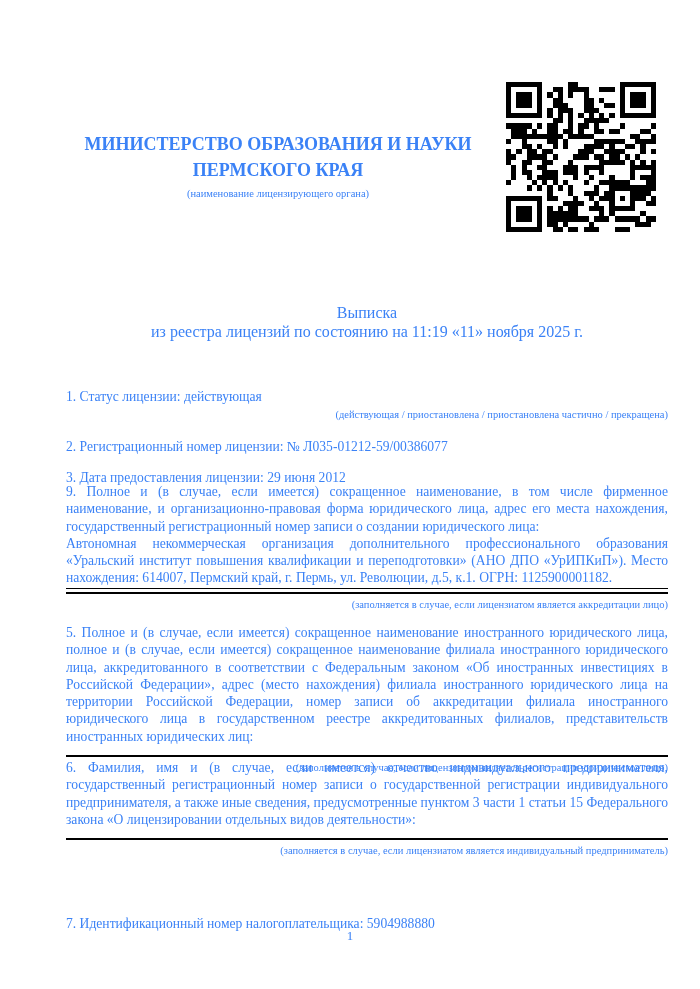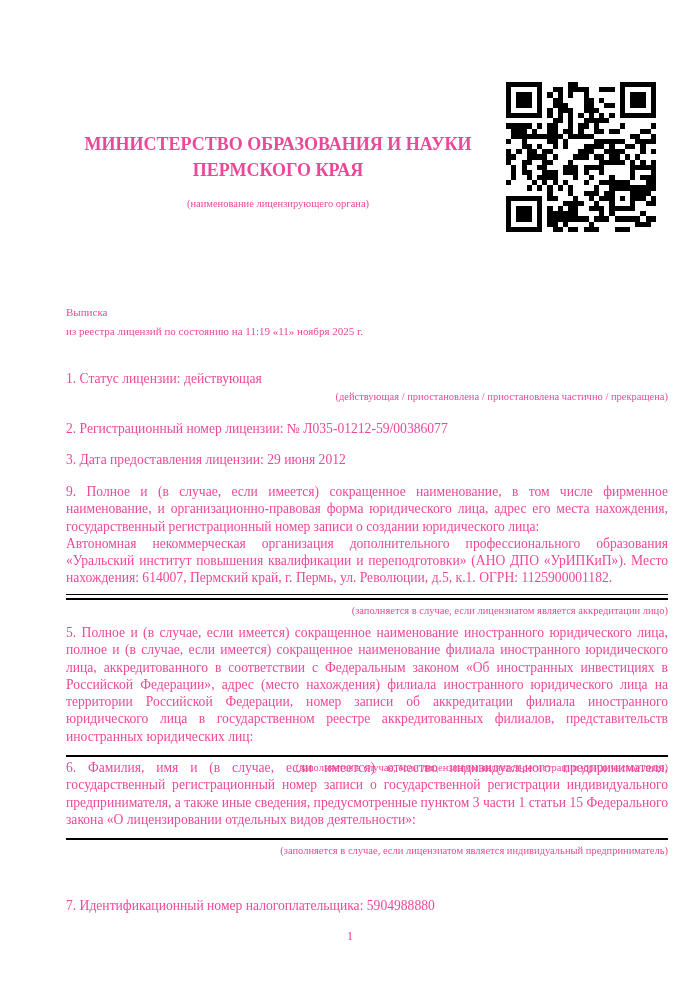--- a/index.html
+++ b/index.html
@@ -1,48 +1,48 @@
 <!DOCTYPE html>
 <html lang="ru"><head>
 <meta charset="utf-8">
 <style>
   html, body { margin: 0; padding: 0; background: #ffffff; }
   .page {
     position: relative;
     width: 700px;
     height: 989px;
     background: #ffffff;
-    color: #ec4899;
+    color: #3b82f6;
     font-family: "Liberation Serif", "DejaVu Serif", serif;
     overflow: hidden;
   }
   .abs { position: absolute; }
 
   
   .authority { top: 131px; left: 66px; width: 424px; text-align: center; }
   .authority-name {
     font-weight: bold;
     font-size: 18px;
     line-height: 26px;
     white-space: nowrap;
   }
-  .authority-caption { font-size: 10.5px; line-height: 13px; margin-top: 14px; }
+  .authority-caption { font-size: 10.5px; line-height: 13px; margin-top: 4px; }
 
   
   .qr { top: 82px; left: 506px; width: 150px; height: 150px; }
   .qr svg { display: block; width: 150px; height: 150px; shape-rendering: crispEdges; }
 
   
-  .title-block { top: 303px; left: 66px; width: 602px; text-align: left; font-size: 11px; line-height: 19px; }
+  .title-block { top: 303px; left: 66px; width: 602px; text-align: center; font-size: 16px; line-height: 19px; }
 
   
   .sec { left: 66px; width: 602px; font-size: 13.6px; }
-  .line-item { line-height: 16px; }
+  .line-item { line-height: 16px; margin-top: 18px; }
   .para { text-align: justify; line-height: 17.3px; }
-  .value { text-align: justify; line-height: 17.3px; border-bottom: 1px solid #000; padding-bottom: 7px; }
+  .value { text-align: justify; line-height: 17.3px; border-bottom: 1px solid #000; padding-bottom: 1px; }
   .caption { text-align: right; font-size: 10.5px; line-height: 13px; }
   .caption-tight { margin-top: 3px; }
   .rule { height: 2px; background: #000; }
   .rule-after-value { margin-top: 3px; }
   .rule-blank { margin-top: 10px; }
   .caption-after-rule { margin-top: 4px; }
 
   #sec1 { top: 371px; }
   #sec2 { top: 421px; }
   #sec3 { top: 452px; }

